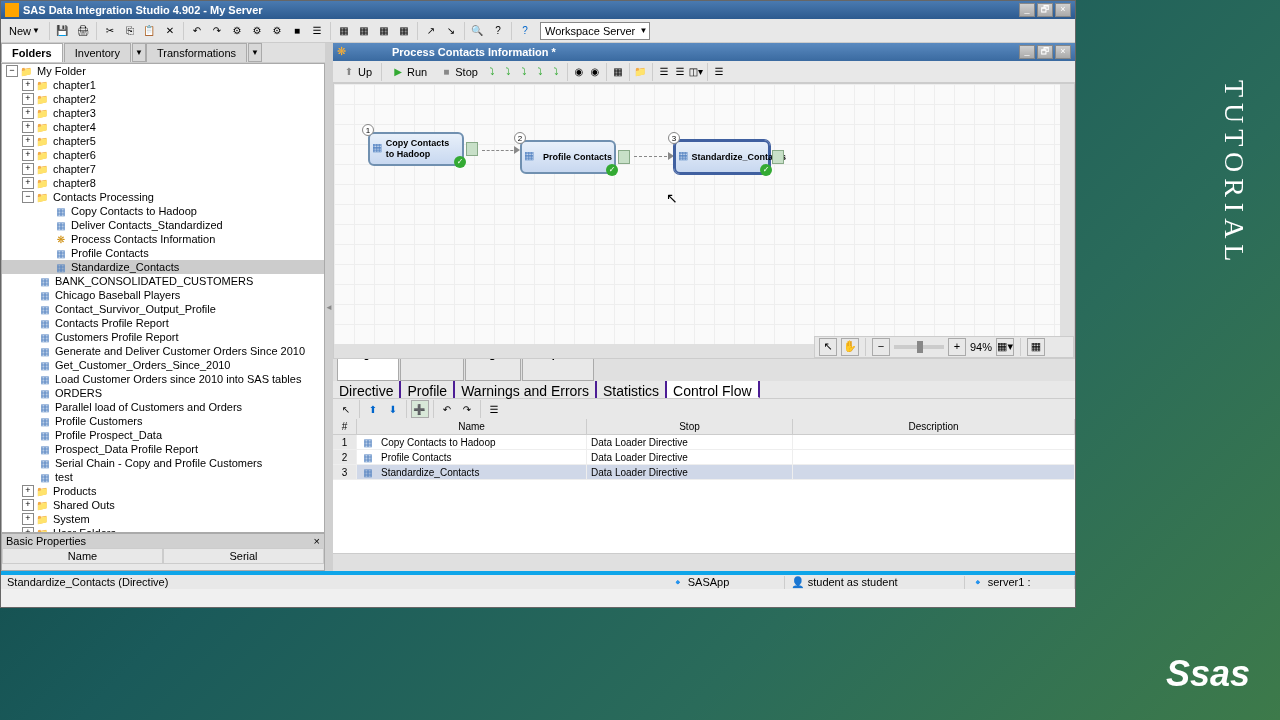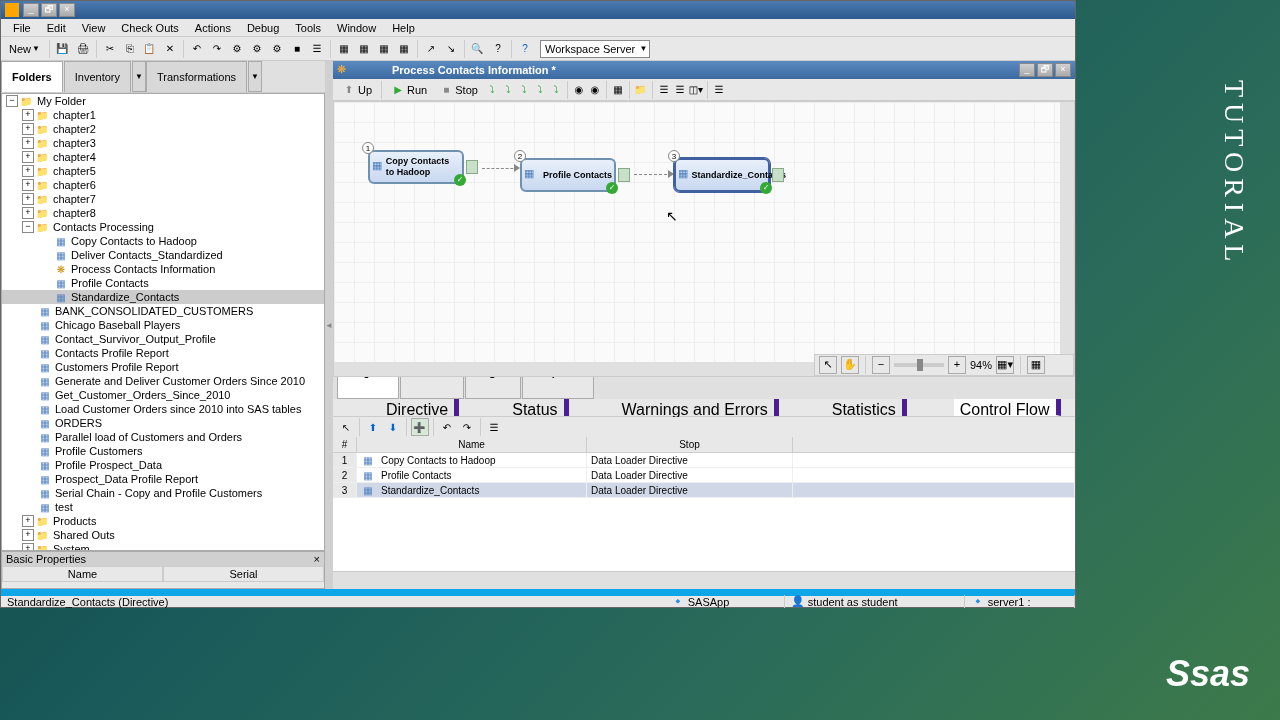--- a/index.html
+++ b/index.html
@@ -14,21 +14,21 @@
 .menu-item { padding: 2px 8px; cursor: pointer; }
 .toolbar { height: 24px; background: #e8e8e8; display: flex; align-items: center; padding: 0 4px; border-bottom: 1px solid #ccc; gap: 2px; }
 .tb-btn { width: 18px; height: 18px; border: 1px solid transparent; display: flex; align-items: center; justify-content: center; cursor: pointer; font-size: 10px; }
 .tb-sep { width: 1px; height: 18px; background: #ccc; margin: 0 2px; }
 .tb-new { display: flex; align-items: center; padding: 0 4px; cursor: pointer; }
 .tb-drop { width: 10px; text-align: center; font-size: 8px; }
 .ws-combo { height: 18px; border: 1px solid #888; background: #fff; padding: 0 14px 0 4px; display: flex; align-items: center; position: relative; margin-left: 4px; }
 .ws-combo::after { content: "▼"; position: absolute; right: 2px; font-size: 8px; }
 .main-content { display: flex; height: calc(100% - 78px); }
 .left-panel { width: 324px; display: flex; flex-direction: column; }
-.tab-row { height: 32px; display: flex; background: #e0e0e0; border-bottom: 1px solid #ccc; }
+.tab-row { height: 20px; display: flex; background: #e0e0e0; border-bottom: 1px solid #ccc; }
 .tab { padding: 2px 10px; border: 1px solid #aaa; border-bottom: none; background: #d8d8d8; cursor: pointer; display: flex; align-items: center; margin-right: 1px; }
 .tab.active { background: #fff; font-weight: bold; }
 .tab-drop { width: 14px; text-align: center; border: 1px solid #aaa; background: #d8d8d8; font-size: 8px; display: flex; align-items: center; justify-content: center; }
 .tree { flex: 1; background: #fff; overflow: auto; border: 1px solid #aaa; }
 .tree-node { display: flex; align-items: center; padding: 1px 0 1px 4px; cursor: pointer; white-space: nowrap; height: 14px; }
 .tree-node.selected { background: #ccc; }
 .tree-exp { width: 12px; height: 12px; border: 1px solid #888; text-align: center; line-height: 9px; font-size: 9px; margin-right: 2px; background: #fff; }
 .tree-icon { width: 14px; height: 12px; margin-right: 3px; display: inline-flex; align-items: center; justify-content: center; font-size: 10px; }
 .folder-icon { color: #d8a030; }
 .job-icon { color: #5080c0; }
@@ -61,61 +61,51 @@
 .zoom-btn { width: 18px; height: 18px; border: 1px solid #aaa; text-align: center; line-height: 15px; cursor: pointer; }
 .zoom-slider { width: 50px; height: 4px; background: #ccc; position: relative; }
 .zoom-handle { position: absolute; left: 23px; top: -4px; width: 6px; height: 12px; background: #888; }
 .view-tabs { height: 22px; display: flex; align-items: flex-end; background: #e0e0e0; padding-left: 4px; gap: 1px; }
 .vtab { padding: 20px 10px; border: 1px solid #aaa; background: #e8e8e8; cursor: pointer; font-weight: bold; font-size: 10px; display: flex; align-items: center; gap: 2px; }
 .vtab.active { background: #fff; }
 .vtab-drop { width: 12px; font-size: 8px; }
 .details-panel { height: 190px; display: flex; flex-direction: column; }
 .details-title { height: 14px; background: #d0d0d0; padding: 0 4px; display: flex; justify-content: space-between; align-items: center; font-size: 10px; }
 .details-tabs { height: 18px; display: flex; background: #e8e8e8; border-bottom: 1px solid #ccc; }
-.dtab { padding: 2px 6px; border-right: 5px solid #4c1d95; cursor: pointer; font-size: 16px; margin-left: 47px; }
+.dtab { padding: 2px 6px; border-right: 2px solid #4c1d95; cursor: pointer; font-size: 14px; }
 .dtab.active { background: #fff; border-bottom: 1px solid #fff; }
 .details-toolbar { height: 20px; background: #e8e8e8; display: flex; align-items: center; padding: 0 4px; gap: 2px; }
 .details-table { flex: 1; background: #fff; overflow: auto; }
 .dt-header { display: flex; background: #e8e8e8; border-bottom: 1px solid #ccc; }
 .dt-hcell { border-right: 1px solid #ccc; padding: 2px; text-align: center; font-size: 10px; }
 .dt-row { display: flex; border-bottom: 1px solid #eee; }
 .dt-row.sel { background: #d0d8e8; }
 .dt-cell { border-right: 1px solid #eee; padding: 1px 4px; font-size: 10px; display: flex; align-items: center; gap: 3px; }
 .dt-footer { height: 18px; background: #e0e0e0; border-top: 1px solid #ccc; }
-.status-bar { height: 18px; background: #e8e8e8; border-top: 7px solid #0ea5e9; display: flex; align-items: center; font-size: 10px; }
+.status-bar { height: 18px; background: #e8e8e8; border-top: 4px solid #0ea5e9; display: flex; align-items: center; font-size: 10px; }
 .status-cell { padding: 0 6px; border-right: 1px solid #ccc; display: flex; align-items: center; gap: 3px; }
 .status-cell.main { flex: 1; border-right: none; }
 .tutorial-text { position: absolute; right: 30px; top: 80px; color: #fff; font-size: 28px; letter-spacing: 6px; writing-mode: vertical-rl; font-family: Georgia, serif; }
 .sas-logo { position: absolute; right: 30px; bottom: 25px; color: #fff; font-size: 36px; font-weight: bold; font-style: italic; }
 </style>
 </head>
 <body>
 
 <div class="app-window">
 
   <div class="title-bar">
     <span class="icon"></span>
+    <span class="title-text">SAS Data Integration Studio 4.902 - My Server</span>
     <div class="win-controls">
       <div class="win-btn">_</div>
       <div class="win-btn">🗗</div>
       <div class="win-btn">×</div>
     </div>
   </div>
 
-  <div class="menu-bar">
-    <span class="menu-item">File</span>
-    <span class="menu-item">Edit</span>
-    <span class="menu-item">View</span>
-    <span class="menu-item">Check Outs</span>
-    <span class="menu-item">Actions</span>
-    <span class="menu-item">Debug</span>
-    <span class="menu-item">Tools</span>
-    <span class="menu-item">Window</span>
-    <span class="menu-item">Help</span>
-  </div>
 
   <div class="toolbar">
     <span class="tb-new">
         <span>New</span>
         <span class="tb-drop">▼</span>
       </span>
     <span class="tb-sep"></span>
     <span class="tb-btn">💾</span>
     <span class="tb-btn">🖨</span>
     <span class="tb-sep"></span>
@@ -433,21 +423,21 @@
           </div>
         <div class="vtab">
             <span>Output</span>
             <span class="vtab-drop">▼</span>
           </div>
       </div>
 
       <div class="details-panel">
         <div class="details-tabs">
           <div class="dtab">Directive</div>
-          <div class="dtab">Status</div>
+          <div class="dtab">Profile</div>
           <div class="dtab">Warnings and Errors</div>
           <div class="dtab">Statistics</div>
           <div class="dtab active">Control Flow</div>
         </div>
         <div class="details-toolbar">
           <span class="tb-btn">↖</span>
           <span class="tb-sep"></span>
           <span class="tb-btn" style="color:#06c">⬆</span>
           <span class="tb-btn" style="color:#06c">⬇</span>
           <span class="tb-sep"></span>
@@ -456,20 +446,21 @@
           <span class="tb-btn">↶</span>
           <span class="tb-btn">↷</span>
           <span class="tb-sep"></span>
           <span class="tb-btn">☰</span>
         </div>
         <div class="details-table">
           <div class="dt-header">
             <div class="dt-hcell" style="width:24px">#</div>
             <div class="dt-hcell" style="width:230px">Name</div>
             <div class="dt-hcell" style="width:206px">Stop</div>
+            <div class="dt-hcell" style="flex:1">Description</div>
           </div>
           <div id="dtrows">
               <div class="dt-row">
                 <div class="dt-cell" style="width:24px;background:#e8e8e8;justify-content:center">1</div>
                 <div class="dt-cell" style="width:230px"><span class="tree-icon job-icon">▦</span>Copy Contacts to Hadoop</div>
                 <div class="dt-cell" style="width:206px">Data Loader Directive</div>
                 <div class="dt-cell" style="flex:1"></div>
               </div>
               <div class="dt-row">
                 <div class="dt-cell" style="width:24px;background:#e8e8e8;justify-content:center">2</div>

